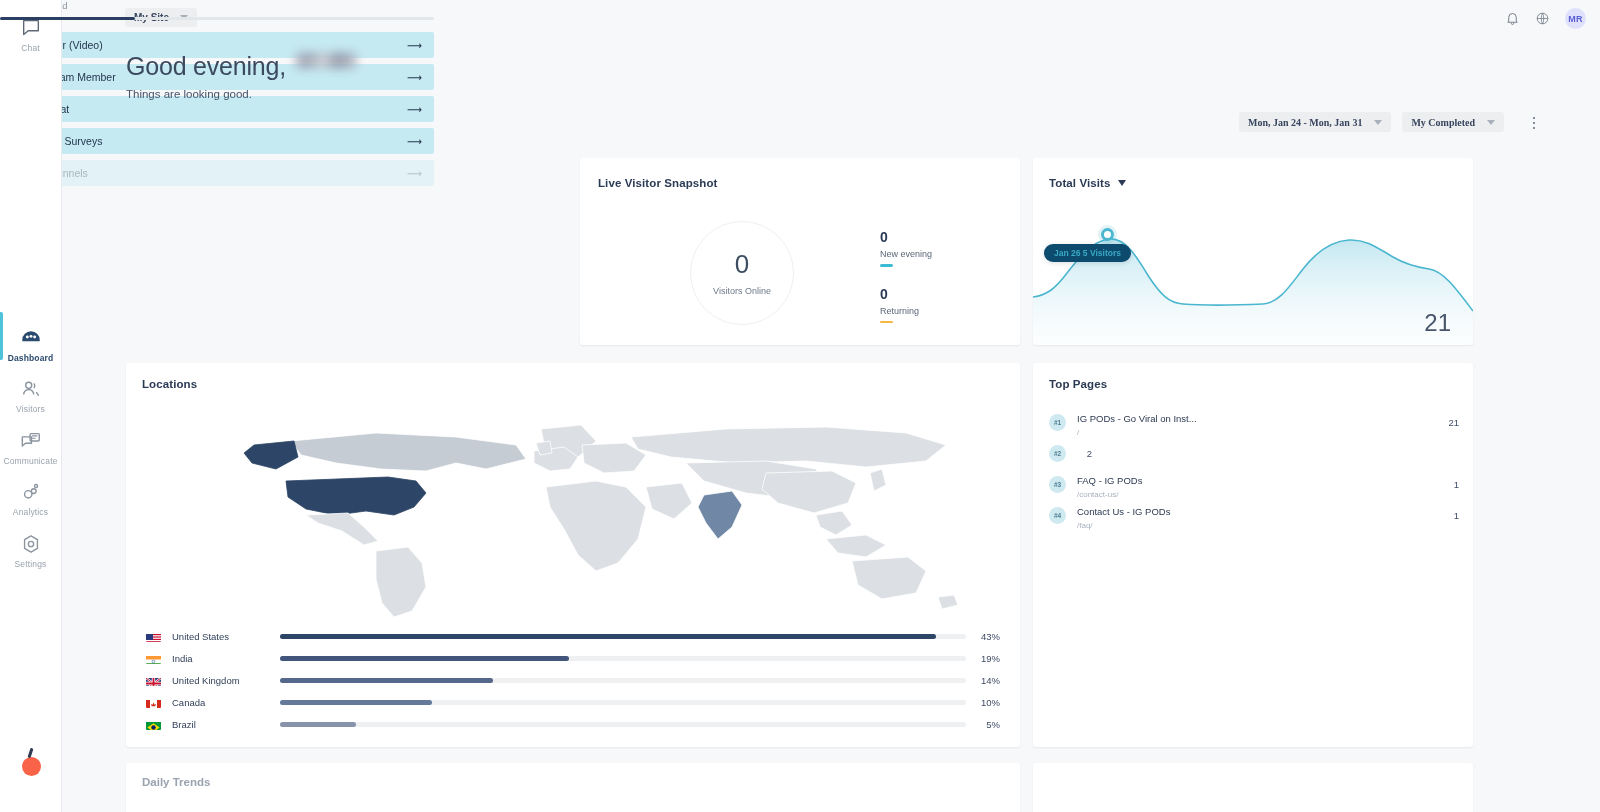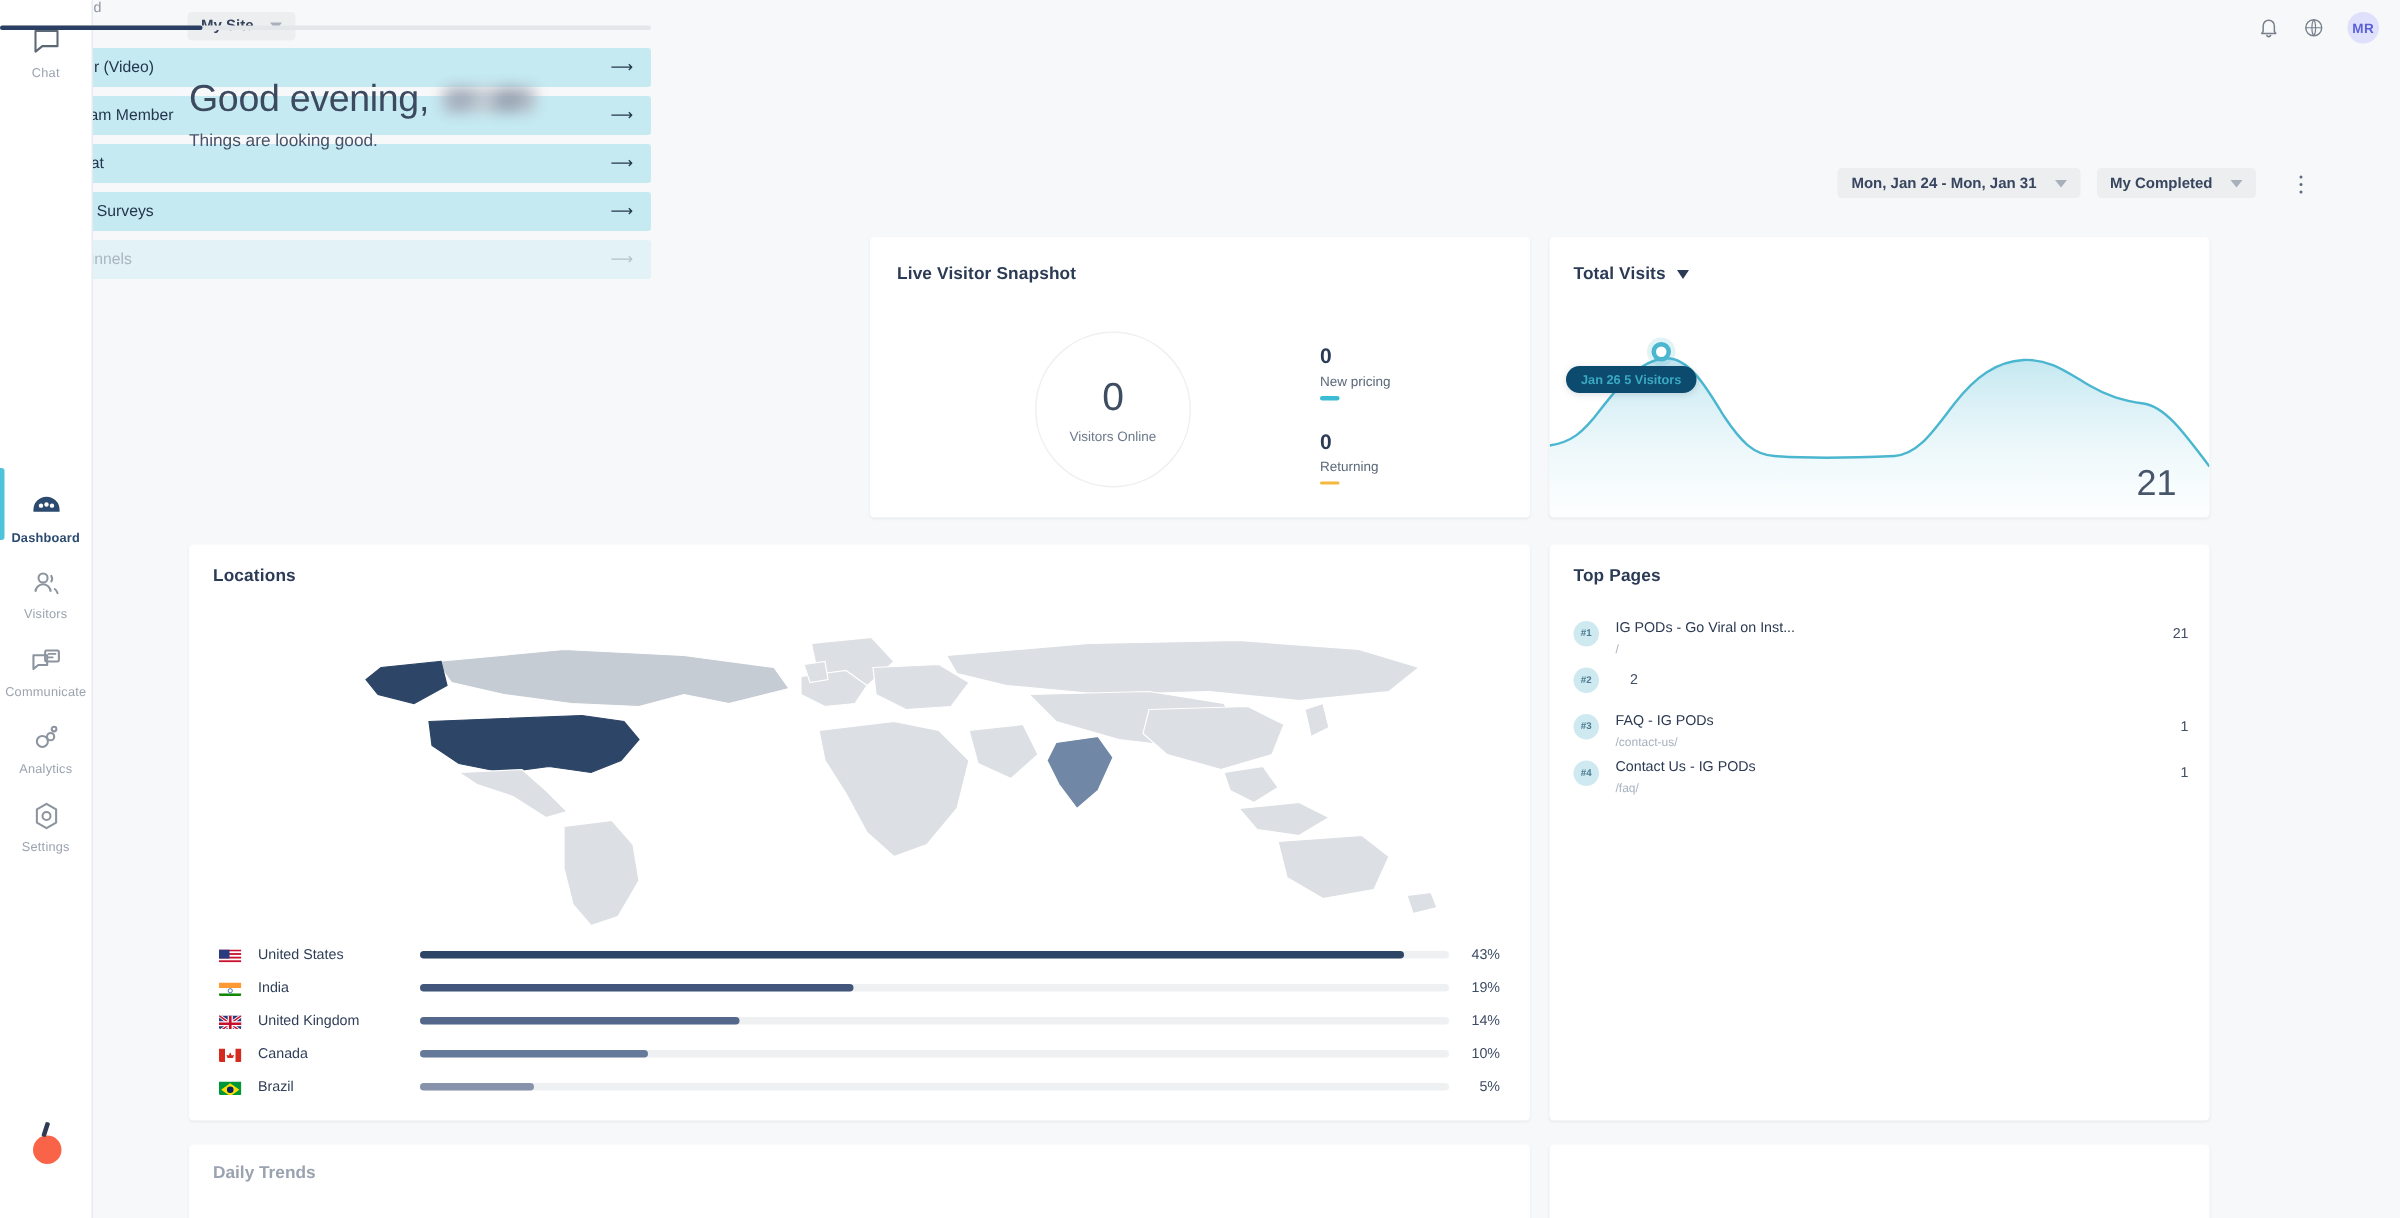--- a/index.html
+++ b/index.html
@@ -71,35 +71,35 @@
     background: #dfe0fb; color: #5a5fd6;
     font-size: 9px; font-weight: bold; letter-spacing: .3px;
     display: flex; align-items: center; justify-content: center;
     cursor: pointer;
   }
 
   
   .greeting { position: absolute; left: 126px; top: 52px; }
   .greeting h1 {
     font-size: 25px; font-weight: normal; color: #3c4a60;
-    letter-spacing: -.2px; display: flex; align-items: center; gap: 9px;
+    letter-spacing: -.2px; display: flex; align-items: flex-start; gap: 9px;
   }
   .blur-name {
     display: inline-block; width: 62px; height: 17px;
     background: linear-gradient(100deg,#b9c0cb 0%,#9aa3b2 22%,#c8ced6 45%,#8f98a8 68%,#bfc5cf 100%);
     filter: blur(4.6px); border-radius: 3px; opacity: .92;
   }
   .greeting p { font-size: 11.5px; color: #46536a; margin-top: 7px; }
 
   
   .controls { position: absolute; right: 96px; top: 112px; display: flex; align-items: center; gap: 11px; }
   .ctl-pill {
     background: #eceef0; border-radius: 3px; height: 20px; padding: 0 9px;
     display: flex; align-items: center; gap: 12px;
-    font-size: 10px; color: #37455e; font-weight: bold; cursor: pointer;
+    font-size: 10px; color: #37455e; font-weight: bold; cursor: pointer; font-family: Liberation Serif, serif;
   }
   .kebab {
     position: absolute; right: 55px; top: 112px;
     width: 22px; height: 22px; display: flex; flex-direction: column;
     align-items: center; justify-content: center; gap: 2.5px; cursor: pointer;
   }
   .kebab i { width: 2.5px; height: 2.5px; border-radius: 50%; background: #5d6a7f; display: block; }
 
   
   .card { position: absolute; background: #fff; border-radius: 3px;
@@ -328,21 +328,21 @@
 
 <div class="card" id="snapshot">
   <div class="card-title">Live Visitor Snapshot</div>
   <div class="donut">
     <div class="big">0</div>
     <div class="cap">Visitors Online</div>
   </div>
   <div class="metrics" id="snap-metrics">
       <div class="metric">
      <div class="num">0</div>
-     <div class="lab">New pricing</div>
+     <div class="lab">New evening</div>
      <div class="dash" style="background:#3bbcd4"></div>
    </div>
       <div class="metric">
      <div class="num">0</div>
      <div class="lab">Returning</div>
      <div class="dash" style="background:#f4b73f"></div>
    </div>
     </div>
 </div>
 

